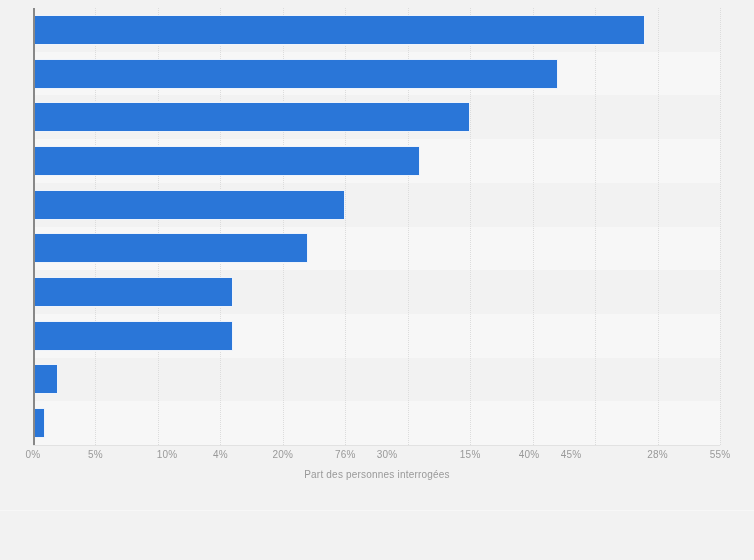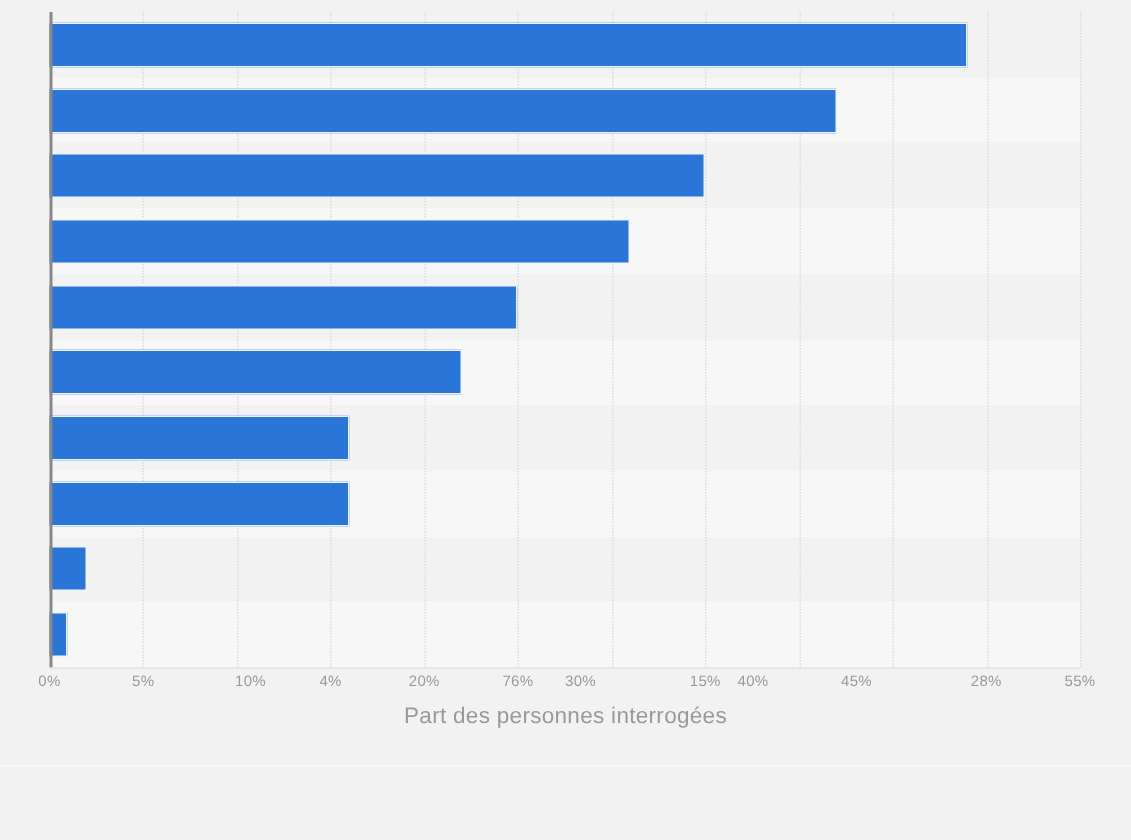--- a/index.html
+++ b/index.html
@@ -98,21 +98,21 @@
     color: #999999;
     white-space: nowrap;
     letter-spacing: 0.2px;
   }
   #x-axis-title {
     position: absolute;
     left: 0;
     top: 469px;
     width: 754px;
     text-align: center;
-    font-size: 15px;
+    font-size: 10px;
     color: #999999;
     letter-spacing: 0.2px;
   }
 
   
   #footer-rule {
     position: absolute;
     left: 0;
     top: 510px;
     width: 754px;
@@ -191,21 +191,21 @@
 
   <div id="x-tick-labels">
       <div class="x-tick-label" style="left: 33px;">0%</div>
       <div class="x-tick-label" style="left: 95.4545px;">5%</div>
       <div class="x-tick-label" style="left: 167px;">10%</div>
       <div class="x-tick-label" style="left: 220.364px;">4%</div>
       <div class="x-tick-label" style="left: 282.818px; text-align: right;">20%</div>
       <div class="x-tick-label" style="left: 345.273px;">76%</div>
       <div class="x-tick-label" style="left: 387px;">30%</div>
       <div class="x-tick-label" style="left: 470.182px;">15%</div>
-      <div class="x-tick-label" style="left: 502px;">40%</div>
+      <div class="x-tick-label" style="left: 529px;">40%</div>
       <div class="x-tick-label" style="left: 571px;">45%</div>
       <div class="x-tick-label" style="left: 657.545px;">28%</div>
       <div class="x-tick-label" style="left: 720px;">55%</div>
     </div>
 
   <div id="x-axis-title">Part des personnes interrogées</div>
 
   <div id="footer-rule"></div>
 </div>
 

